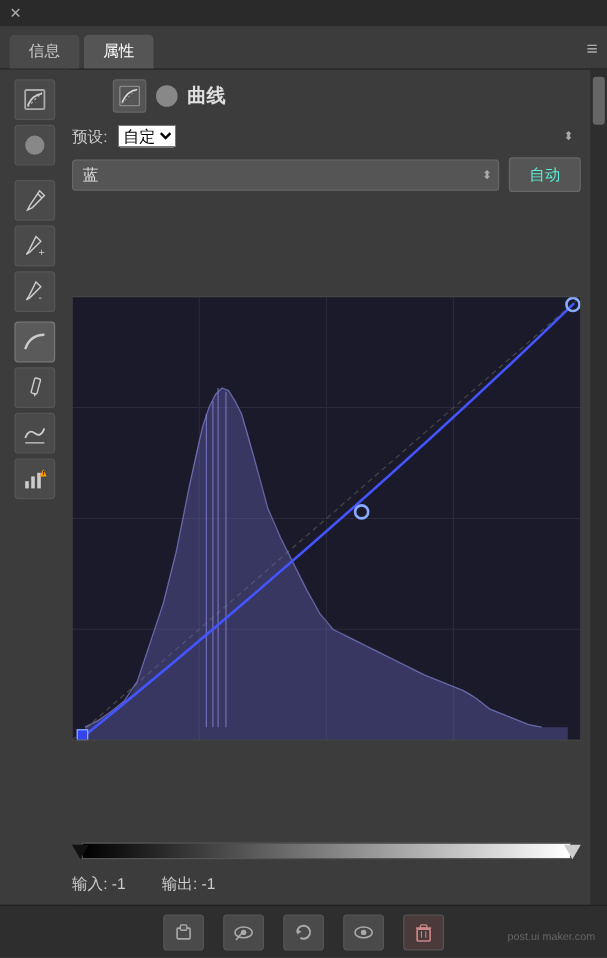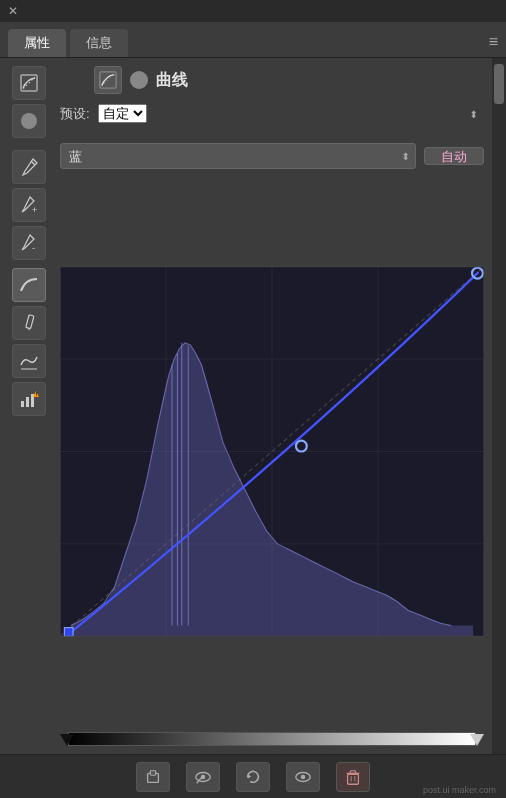--- a/index.html
+++ b/index.html
@@ -140,21 +140,21 @@
     .panel-title {
       font-size: 16px;
       font-weight: bold;
       color: #e0e0e0;
     }
 
     
     .preset-row {
       display: flex;
       align-items: center;
-      margin-bottom: 20px;
+      margin-bottom: 8px;
       gap: 8px;
     }
     .preset-label {
       font-size: 13px;
       color: #ccc;
       white-space: nowrap;
     }
     .select-wrapper {
       flex: 1;
       position: relative;
@@ -198,26 +198,26 @@
       border: 1px solid #666;
       border-radius: 3px;
       color: #e0e0e0;
       font-size: 13px;
       padding: 0 8px;
       appearance: none;
       -webkit-appearance: none;
       cursor: pointer;
     }
     .auto-btn {
-      height: 18px;
+      height: 29px;
       padding: 0 16px;
       background: #555;
       border: 1px solid #666;
       border-radius: 3px;
-      color: #f9a8d4;
+      color: #5eead4;
       font-size: 13px;
       cursor: pointer;
       white-space: nowrap;
     }
 
     
     .curve-container {
       position: relative;
       flex: 1;
       margin-bottom: 6px;
@@ -273,39 +273,39 @@
       display: flex;
       align-items: center;
       justify-content: center;
       cursor: pointer;
       font-size: 16px;
       color: #ccc;
     }
     .bottom-right-text {
       position: absolute;
       right: 10px;
-      bottom: 3px;
+      bottom: 13px;
       font-size: 9px;
       color: #666;
     }
   </style>
 </head>
 <body>
 
 <div class="top-bar">
   <span class="top-bar-close">✕</span>
 </div>
 
 <div class="tab-bar">
   <div class="tabs">
+    <div class="tab">
+      <span>信息</span>
+    </div>
     <div class="tab active">
       <span>属性</span>
-    </div>
-    <div class="tab">
-      <span>信息</span>
     </div>
   </div>
   <div class="tab-menu-icon">≡</div>
 </div>
 
 <div style="display:flex; height: calc(798px - 22px - 36px - 44px);">
 
   <div class="left-toolbar">
 
     <div class="tool-btn">
@@ -474,20 +474,24 @@
     </div>
 
     <div style="position:relative; margin-bottom:4px; display:flex; align-items:center;">
 
       <div style="width:0;height:0;border-left:7px solid transparent;border-right:7px solid transparent;border-top:12px solid #111;cursor:pointer;position:absolute;left:0;bottom:0;"></div>
       <div style="flex:1;height:14px;background:linear-gradient(to right,#000,#fff);margin:0 8px;border:1px solid #555;"></div>
 
       <div style="width:0;height:0;border-left:7px solid transparent;border-right:7px solid transparent;border-top:12px solid #ccc;cursor:pointer;position:absolute;right:0;bottom:0;"></div>
     </div>
 
+    <div class="io-row" style="margin-top:4px;">
+      <span class="io-label">输入: -1</span>
+      <span class="io-label">输出: -1</span>
+    </div>
 
   </div>
 
   <div class="scrollbar">
     <div class="scrollbar-thumb"></div>
   </div>
 
 </div>
 
 <div class="bottom-toolbar">

